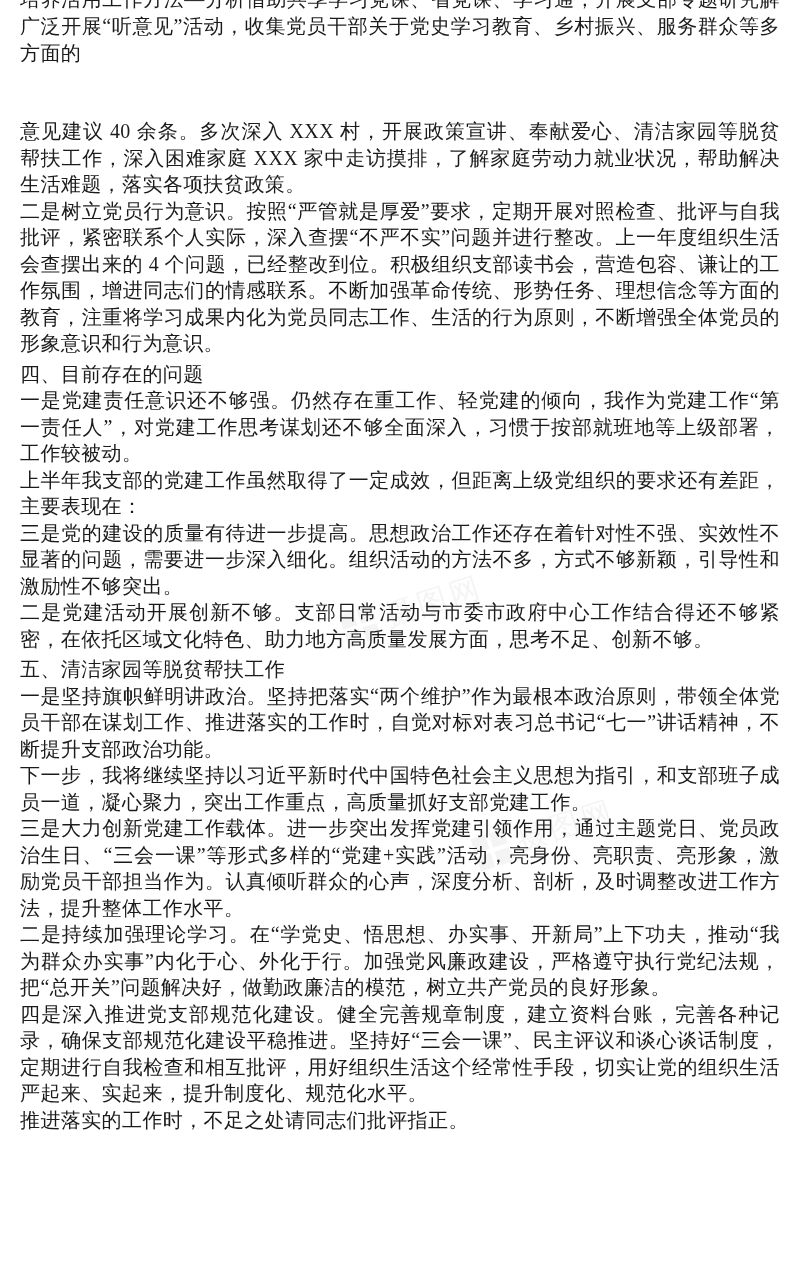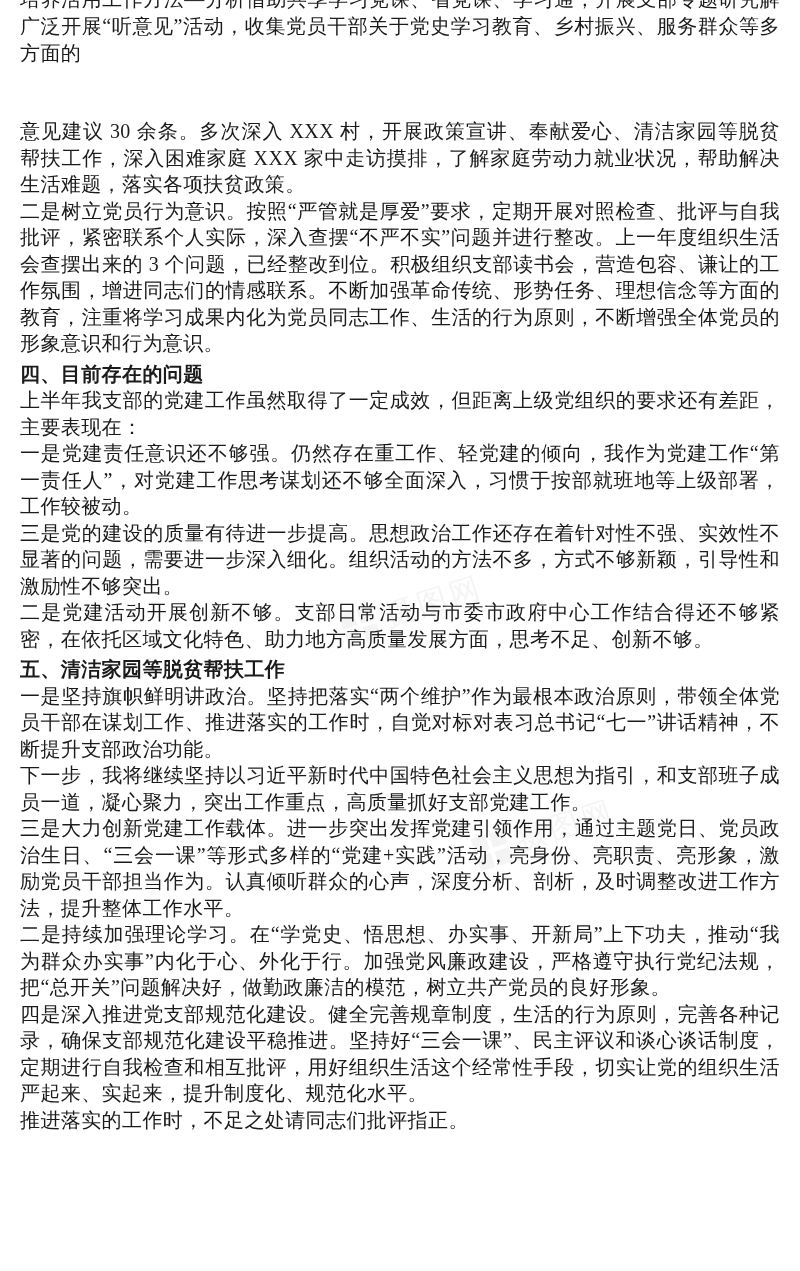--- a/index.html
+++ b/index.html
@@ -36,21 +36,21 @@
   }
   .clip .inner {
     margin-top: -14px;
     line-height: 26.5px;
   }
   
   .gap {
     height: 52px;
   }
   .heading {
-    font-weight: 700;
+    font-weight: 400;
     margin-top: 4px !important;
   }
   
   .wm {
     position: absolute;
     display: flex;
     align-items: center;
     gap: 10px;
     opacity: 0.07;
     color: #777777;
@@ -101,33 +101,33 @@
   <div class="content">
 
     <div class="clip">
       <div class="inner">培养活用工作方法—分析借助共享学习党课、省党课、学习通，开展支部专题研究解决结合分工作。</div>
     </div>
 
     <p>广泛开展“听意见”活动，收集党员干部关于党史学习教育、乡村振兴、服务群众等多方面的</p>
 
     <div class="gap"></div>
 
-    <p>意见建议 30 余条。多次深入 XXX 村，开展政策宣讲、奉献爱心、清洁家园等脱贫帮扶工作，深入困难家庭 XXX 家中走访摸排，了解家庭劳动力就业状况，帮助解决生活难题，落实各项扶贫政策。</p>
-    <p>二是树立党员行为意识。按照“严管就是厚爱”要求，定期开展对照检查、批评与自我批评，紧密联系个人实际，深入查摆“不严不实”问题并进行整改。上一年度组织生活会查摆出来的 3 个问题，已经整改到位。积极组织支部读书会，营造包容、谦让的工作氛围，增进同志们的情感联系。不断加强革命传统、形势任务、理想信念等方面的教育，注重将学习成果内化为党员同志工作、生活的行为原则，不断增强全体党员的形象意识和行为意识。</p>
+    <p>意见建议 40 余条。多次深入 XXX 村，开展政策宣讲、奉献爱心、清洁家园等脱贫帮扶工作，深入困难家庭 XXX 家中走访摸排，了解家庭劳动力就业状况，帮助解决生活难题，落实各项扶贫政策。</p>
+    <p>二是树立党员行为意识。按照“严管就是厚爱”要求，定期开展对照检查、批评与自我批评，紧密联系个人实际，深入查摆“不严不实”问题并进行整改。上一年度组织生活会查摆出来的 4 个问题，已经整改到位。积极组织支部读书会，营造包容、谦让的工作氛围，增进同志们的情感联系。不断加强革命传统、形势任务、理想信念等方面的教育，注重将学习成果内化为党员同志工作、生活的行为原则，不断增强全体党员的形象意识和行为意识。</p>
 
     <p class="heading">四、目前存在的问题</p>
 
+    <p>一是党建责任意识还不够强。仍然存在重工作、轻党建的倾向，我作为党建工作“第一责任人”，对党建工作思考谋划还不够全面深入，习惯于按部就班地等上级部署，工作较被动。</p>
     <p>上半年我支部的党建工作虽然取得了一定成效，但距离上级党组织的要求还有差距，主要表现在：</p>
-    <p>一是党建责任意识还不够强。仍然存在重工作、轻党建的倾向，我作为党建工作“第一责任人”，对党建工作思考谋划还不够全面深入，习惯于按部就班地等上级部署，工作较被动。</p>
     <p>三是党的建设的质量有待进一步提高。思想政治工作还存在着针对性不强、实效性不显著的问题，需要进一步深入细化。组织活动的方法不多，方式不够新颖，引导性和激励性不够突出。</p>
     <p>二是党建活动开展创新不够。支部日常活动与市委市政府中心工作结合得还不够紧密，在依托区域文化特色、助力地方高质量发展方面，思考不足、创新不够。</p>
 
     <p class="heading">五、清洁家园等脱贫帮扶工作</p>
 
     <p>一是坚持旗帜鲜明讲政治。坚持把落实“两个维护”作为最根本政治原则，带领全体党员干部在谋划工作、推进落实的工作时，自觉对标对表习总书记“七一”讲话精神，不断提升支部政治功能。</p>
     <p>下一步，我将继续坚持以习近平新时代中国特色社会主义思想为指引，和支部班子成员一道，凝心聚力，突出工作重点，高质量抓好支部党建工作。</p>
     <p>三是大力创新党建工作载体。进一步突出发挥党建引领作用，通过主题党日、党员政治生日、“三会一课”等形式多样的“党建+实践”活动，亮身份、亮职责、亮形象，激励党员干部担当作为。认真倾听群众的心声，深度分析、剖析，及时调整改进工作方法，提升整体工作水平。</p>
     <p>二是持续加强理论学习。在“学党史、悟思想、办实事、开新局”上下功夫，推动“我为群众办实事”内化于心、外化于行。加强党风廉政建设，严格遵守执行党纪法规，把“总开关”问题解决好，做勤政廉洁的模范，树立共产党员的良好形象。</p>
-    <p>四是深入推进党支部规范化建设。健全完善规章制度，生活的行为原则，完善各种记录，确保支部规范化建设平稳推进。坚持好“三会一课”、民主评议和谈心谈话制度，定期进行自我检查和相互批评，用好组织生活这个经常性手段，切实让党的组织生活严起来、实起来，提升制度化、规范化水平。</p>
+    <p>四是深入推进党支部规范化建设。健全完善规章制度，建立资料台账，完善各种记录，确保支部规范化建设平稳推进。坚持好“三会一课”、民主评议和谈心谈话制度，定期进行自我检查和相互批评，用好组织生活这个经常性手段，切实让党的组织生活严起来、实起来，提升制度化、规范化水平。</p>
     <p>推进落实的工作时，不足之处请同志们批评指正。</p>
 
   </div>
 </div>
 
 </body></html>

